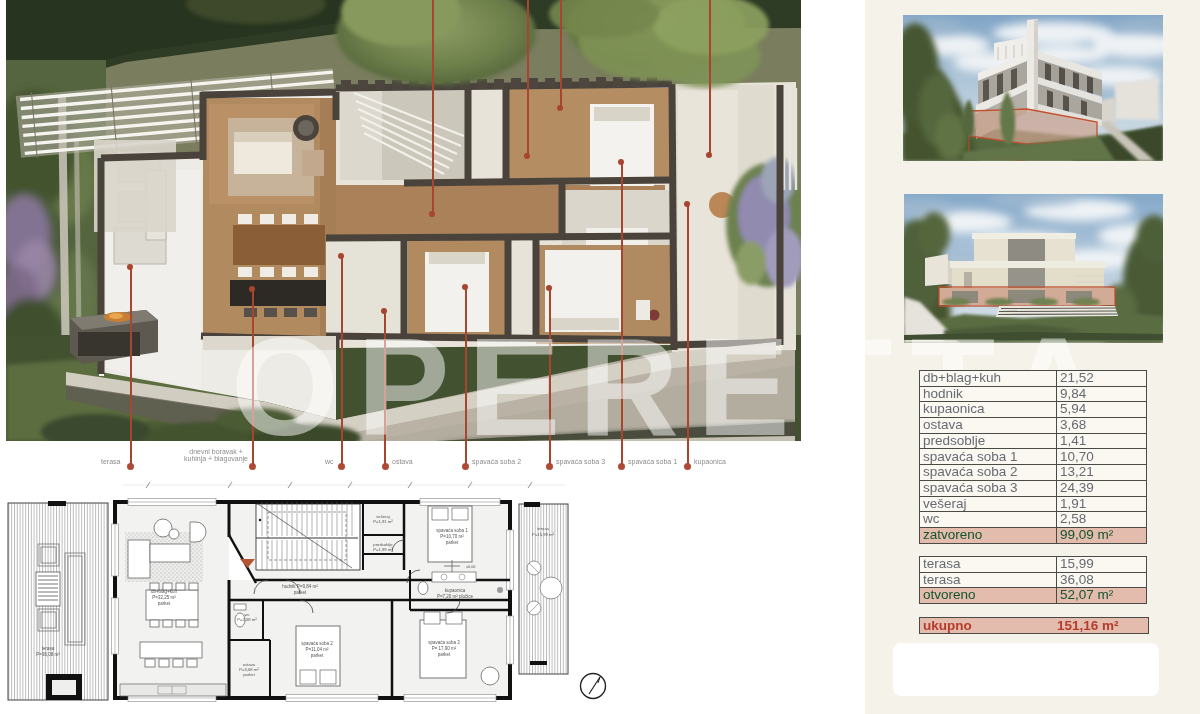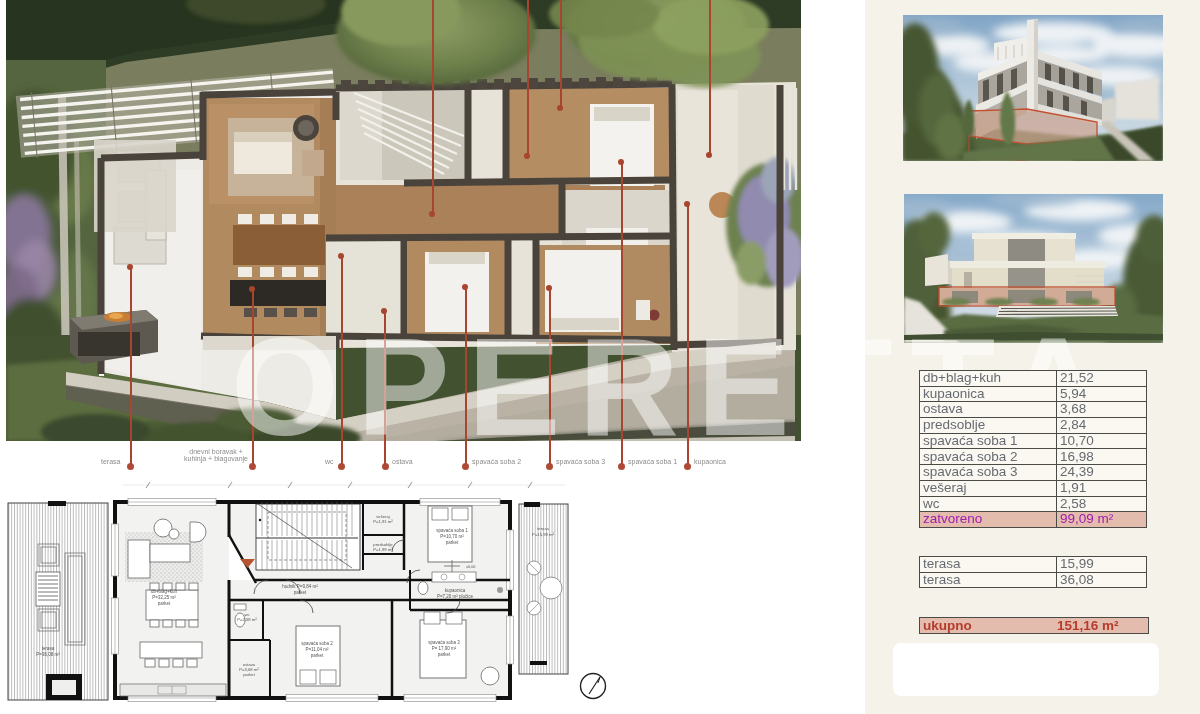--- a/index.html
+++ b/index.html
@@ -8,21 +8,21 @@
   .abs{position:absolute;}
   
   #panel{left:865px;top:0;width:335px;height:714px;background:#f4f2e9;}
   
   table{border-collapse:collapse;font-family:"Liberation Sans", sans-serif;}
   .t1{left:919px;top:370px;}
   .t1 table{width:228px;border:1.6px solid #44443f;}
   .t1 td, .t2 td{border:1px solid #4a4a46;font-size:13.5px;color:#666b72;
       padding:0 0 0 3px;height:14.7px;line-height:14.5px;background:#faf8f1;}
   td.v{width:86px;}
-  tr.hl td{background:#e3bcae;color:#a21caf;margin-top:14px;}
+  tr.hl td{background:#e3bcae;color:#14532d;margin-top:14px;}
   .t2{left:919px;top:556px;}
   .t2 table{width:228px;border:1.6px solid #44443f;}
   .t3{left:919px;top:617px;width:228px;height:15px;background:#e3bcae;
       border:1.5px solid #4a4a46;font-size:13.5px;font-weight:bold;color:#b53c2c;
       line-height:15px;}
   .t3 .a{position:absolute;left:3px;}
   .t3 .b{position:absolute;left:137px;}
   
   #blob{left:893px;top:643px;width:266px;height:53px;background:#fff;border-radius:8px;}
   
@@ -750,38 +750,42 @@
   </svg>
 
   <div class="abs t1">
     <table>
     <tbody>
         <tr>
           <td>db+blag+kuh</td>
           <td class="v">21,52</td>
         </tr>
     <tr>
+          <td>hodnik</td>
+          <td class="v">9,84</td>
+        </tr>
+    <tr>
           <td>kupaonica</td>
           <td class="v">5,94</td>
         </tr>
     <tr>
           <td>ostava</td>
           <td class="v">3,68</td>
         </tr>
     <tr>
           <td>predsoblje</td>
-          <td class="v">2,84</td>
+          <td class="v">1,41</td>
         </tr>
     <tr>
           <td>spavaća soba 1</td>
           <td class="v">10,70</td>
         </tr>
     <tr>
           <td>spavaća soba 2</td>
-          <td class="v">16,98</td>
+          <td class="v">13,21</td>
         </tr>
     <tr>
           <td>spavaća soba 3</td>
           <td class="v">24,39</td>
         </tr>
     <tr>
           <td>vešeraj</td>
           <td class="v">1,91</td>
         </tr>
     <tr>
@@ -799,20 +803,24 @@
     <table>
     <tbody>
         <tr>
           <td>terasa</td>
           <td class="v">15,99</td>
         </tr>
     <tr>
           <td>terasa</td>
           <td class="v">36,08</td>
         </tr>
+    <tr class="hl">
+          <td>otvoreno</td>
+          <td class="v">52,07 m²</td>
+        </tr>
   </tbody>
     </table>
   </div>
   <div class="abs t3">
     <span class="a">ukupno</span>
     <span class="b">151,16 m²</span>
   </div>
 
   <div class="abs" id="blob"></div>
 

